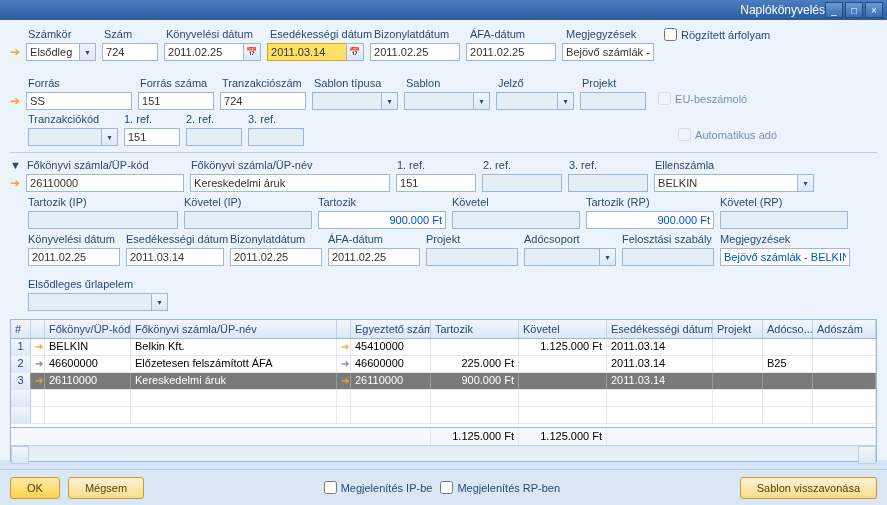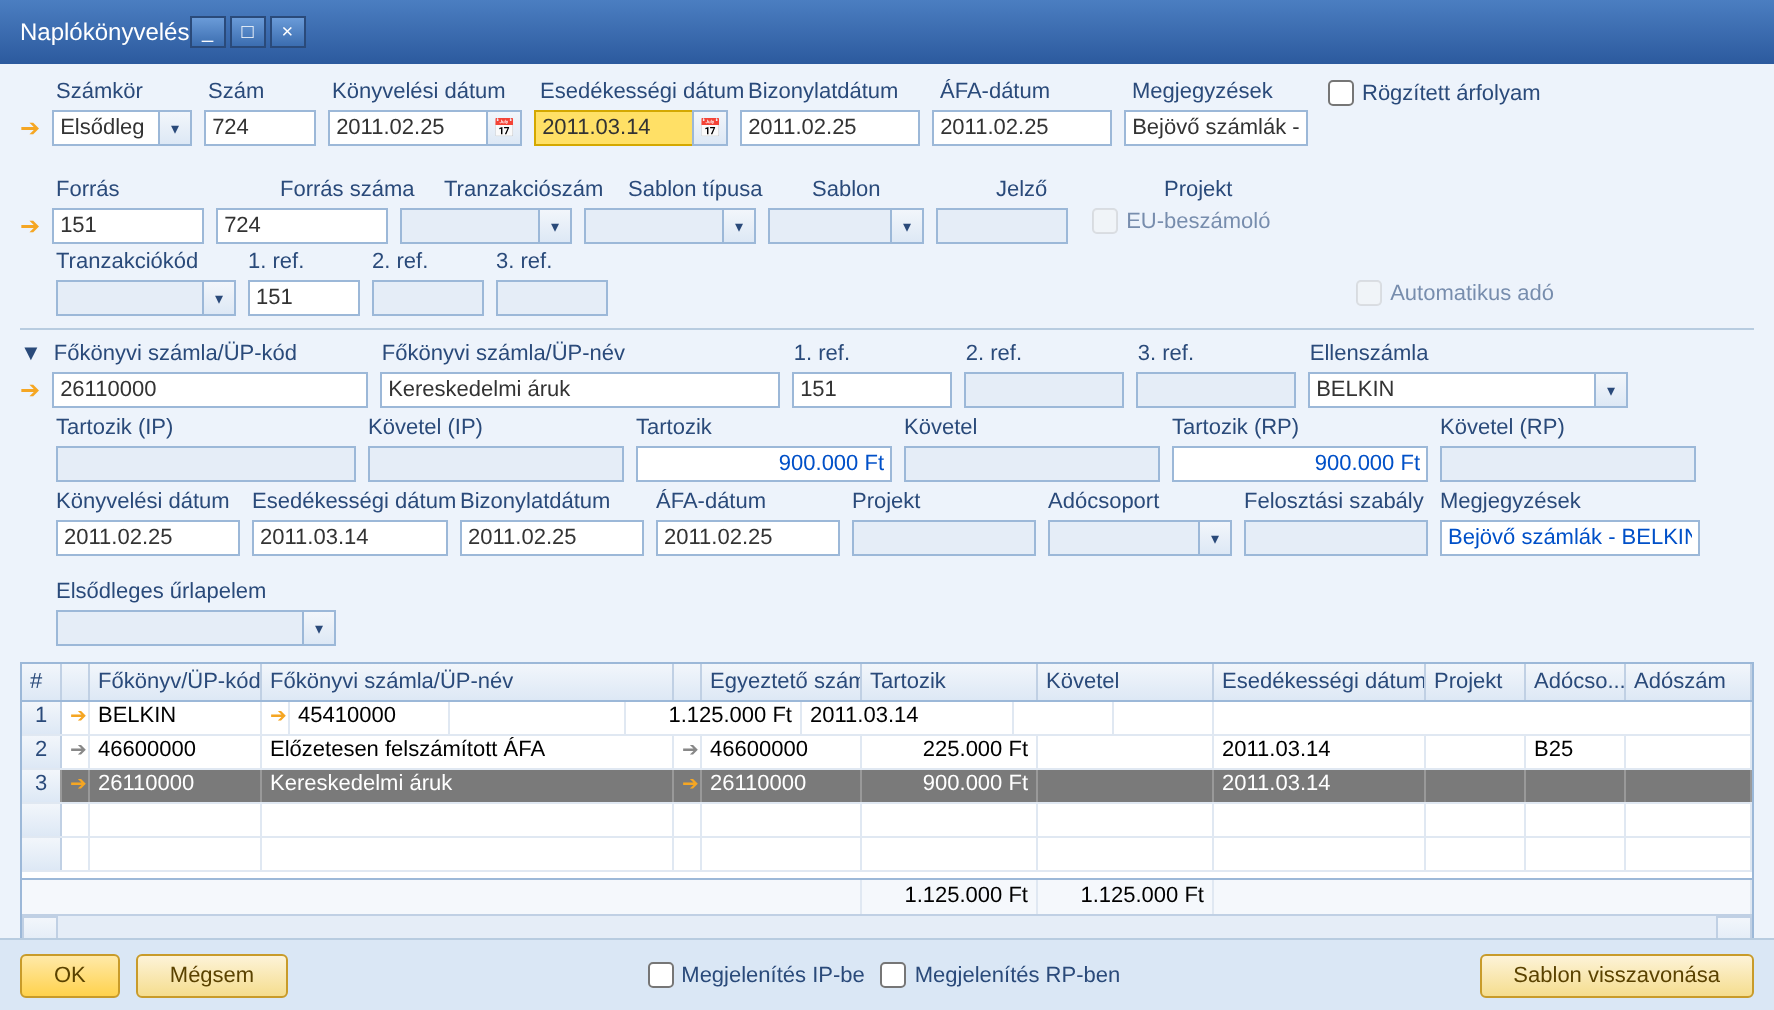--- a/index.html
+++ b/index.html
@@ -1,17 +1,17 @@
 <!DOCTYPE html>
 <html><head>
 <meta charset="utf-8">
 <style>
 *{box-sizing:border-box;margin:0;padding:0;font-family:Tahoma,Arial,sans-serif;font-size:11px}
 body{background:#d6e4f5;width:887px;height:505px;overflow:hidden}
-.titlebar{background:linear-gradient(#4b7ec1,#2c5a9e);height:32px;display:flex;align-items:center;justify-content:flex-start;padding:0 4px;color:#fff}
+.titlebar{background:linear-gradient(#4b7ec1,#2c5a9e);height:20px;display:flex;align-items:center;justify-content:flex-end;padding:0 4px;color:#fff}
 .titlebar .t{padding-left:6px;font-size:12px}
 .winbtns{display:flex;gap:2px}
 .winbtn{width:18px;height:16px;background:linear-gradient(#6a9bd8,#3b6db0);border:1px solid #2a4a7a;display:flex;align-items:center;justify-content:center;color:#fff;font-size:10px}
 .content{padding:8px 10px 6px 10px;background:#edf3fb;height:440px;position:relative}
 .row{display:flex;gap:6px;margin-bottom:2px;align-items:flex-start}
 .field{display:flex;flex-direction:column}
 .label{color:#2a4a7a;font-size:11px;margin-bottom:1px;white-space:nowrap}
 .input,.select{height:18px;background:#fff;border:1px solid #9cb8d8;padding:0 3px;color:#333}
 .input.yellow{background:#ffe066;border-color:#d4a800}
 .input.ro{background:#e5edf7}
@@ -130,20 +130,21 @@
   <div class="field" style="width:78px">
         <span class="label">Jelző</span>
       </div>
   <div class="field" style="width:66px">
         <span class="label">Projekt</span>
       </div>
 </div>
 
 <div class="row">
   <span class="arrow">➔</span>
+  <input class="input" style="width: 106px;" value="SS">
   <input class="input" style="width: 76px;" value="151">
   <input class="input" style="width: 86px;" value="724">
   <div class="selwrap">
         <input class="input ro" style="width: 70px;">
         <div class="selbtn">▾</div>
       </div>
   <div class="selwrap">
         <input class="input ro" style="width: 70px;">
         <div class="selbtn">▾</div>
       </div>
@@ -326,20 +327,21 @@
     <div class="gh" style="width:106px">Esedékességi dátum</div>
     <div class="gh" style="width:50px">Projekt</div>
     <div class="gh" style="width:50px">Adócso...</div>
     <div class="gh" style="flex:1">Adószám</div>
   </div>
   <div class="gridbody" id="gridbody">
         <div class="gr">
           <div class="gc ctr" style="width:20px">1</div>
           <div class="gc" style="width:14px"><span class="garrow">➔</span></div>
           <div class="gc" style="width:86px">BELKIN</div>
+          <div class="gc" style="width:206px">Belkin Kft.</div>
           <div class="gc" style="width:14px"><span class="garrow">➔</span></div>
           <div class="gc" style="width:80px">45410000</div>
           <div class="gc num" style="width:88px"></div>
           <div class="gc num" style="width:88px">1.125.000 Ft</div>
           <div class="gc" style="width:106px">2011.03.14</div>
           <div class="gc" style="width:50px"></div>
           <div class="gc" style="width:50px"></div>
           <div class="gc" style="flex:1"></div>
         </div>
         <div class="gr">

